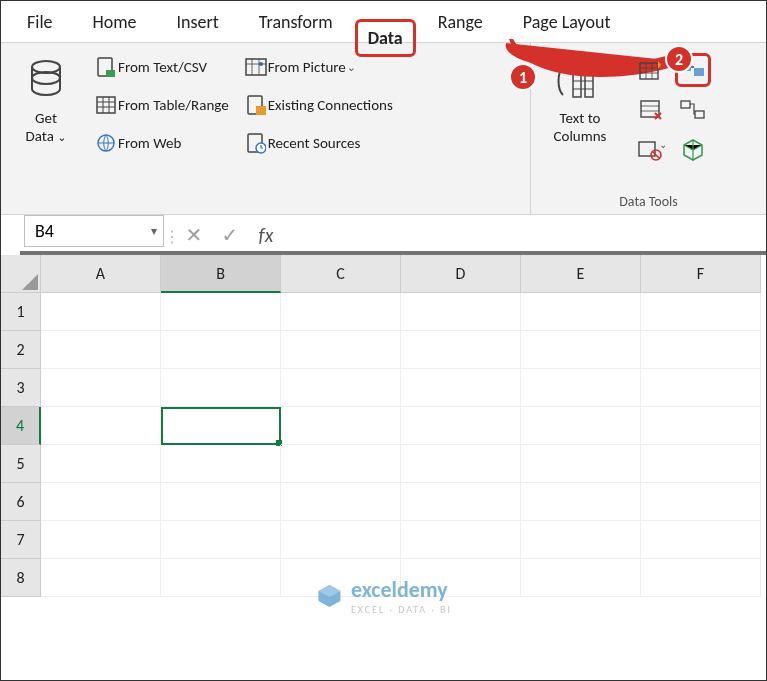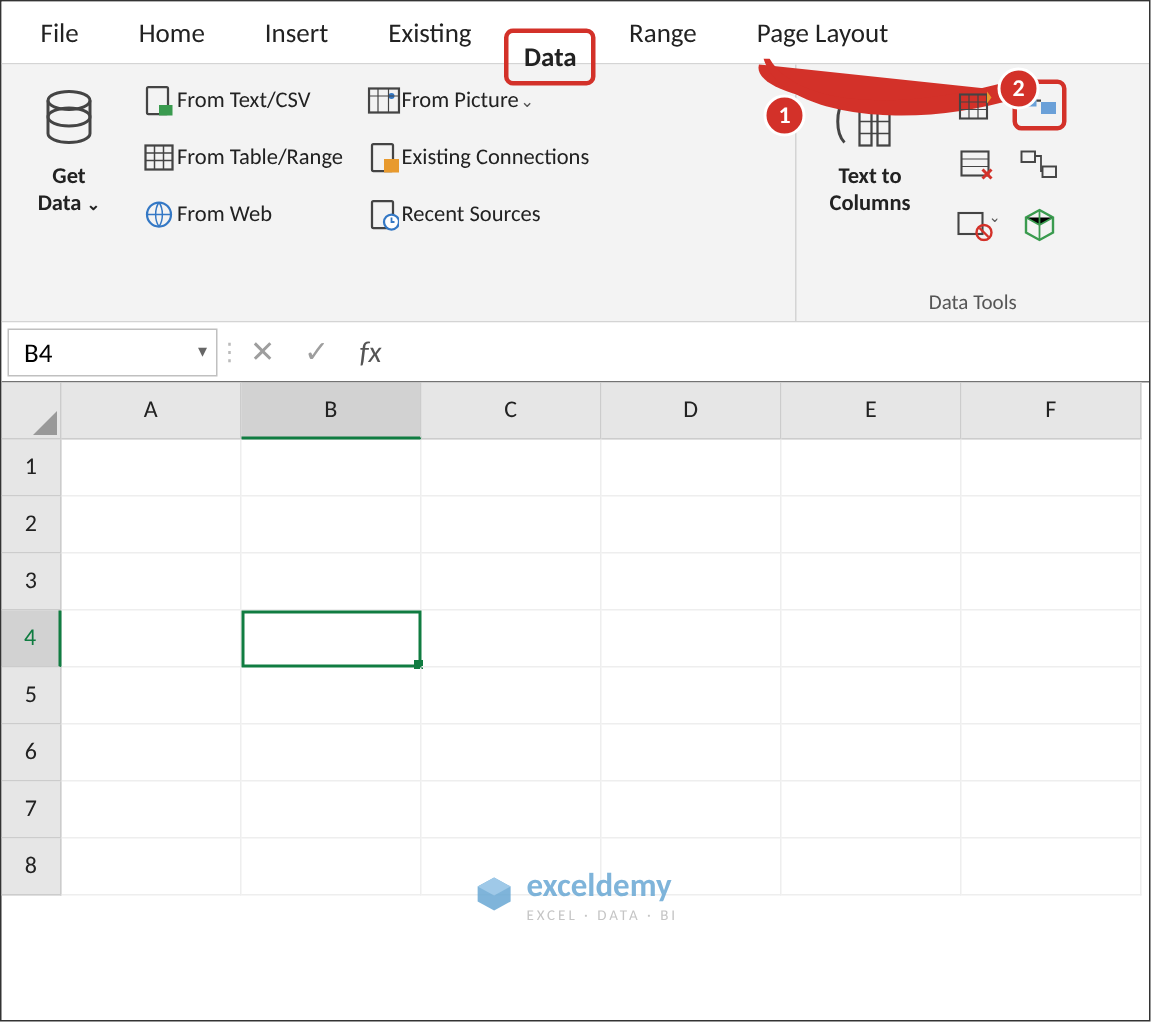--- a/index.html
+++ b/index.html
@@ -13,37 +13,37 @@
 
   
   .ribbon { background: #f3f3f3; border-bottom: 1px solid #d4d4d4; height: 172px; display: flex; }
   .ribbon-group { padding: 10px 12px 4px 12px; display: flex; flex-direction: column; border-right: 1px solid #d4d4d4; }
   .ribbon-group.no-border { border-right: none; }
   .group-body { flex: 1; display: flex; gap: 16px; }
   .group-label { text-align: center; font-size: 14px; color: #555; padding-top: 4px; }
 
   .big-btn { display: flex; flex-direction: column; align-items: center; justify-content: flex-start; width: 66px; cursor: pointer; color: #222; }
   .big-btn .icon-wrap { height: 56px; display: flex; align-items: center; justify-content: center; }
-  .big-btn .label { font-size: 15px; text-align: center; line-height: 1.2; font-weight: bold; }
+  .big-btn .label { font-size: 15px; text-align: center; line-height: 1.2; }
 
   .small-list { display: flex; flex-direction: column; gap: 10px; }
   .small-btn { display: flex; align-items: center; gap: 1px; font-size: 15px; color: #222; cursor: pointer; height: 28px; }
   .small-btn .sicon { width: 22px; height: 22px; display: inline-flex; align-items: center; justify-content: center; }
 
   .tool-grid { display: grid; grid-template-columns: repeat(2, 36px); grid-template-rows: repeat(3, 34px); gap: 6px; align-content: start; }
   .tool-icn { display: flex; align-items: center; justify-content: center; cursor: pointer; position: relative; }
   .tool-icn.highlight-border { border: 3px solid #d33129; border-radius: 6px; }
 
   
   .badge { position: absolute; width: 28px; height: 28px; background: #d33129; color: #fff; border-radius: 50%; display: flex; align-items: center; justify-content: center; font-weight: 700; font-size: 16px; border: 2px solid #fff; z-index: 10; }
   .arrow-blob { position: absolute; left: 490px; top: 38px; }
   .arrow-blob svg { display: block; }
 
   
-  .fbar { display: flex; align-items: center; height: 40px; border-bottom: 1px solid #737373; background: #fff; }
+  .fbar { display: flex; align-items: flex-end; height: 40px; border-bottom: 4px solid #737373; background: #fff; margin-left: 19px; }
   .namebox { width: 140px; height: 32px; border: 1px solid #c0c0c0; margin: 4px; display: flex; align-items: center; justify-content: space-between; padding: 0 6px 0 10px; font-size: 18px; }
   .namebox .dd { color: #666; font-size: 12px; }
   .fsep { width: 8px; height: 30px; display:flex; align-items:center; justify-content:center; color:#bbb; }
   .fbtn { width: 36px; height: 32px; display: flex; align-items: center; justify-content: center; color: #9e9e9e; font-size: 20px; cursor: pointer; }
   .finput { flex: 1; height: 32px; border: none; font-size: 17px; padding: 0 8px; outline: none; }
 
   
   .grid-wrap { display: grid; grid-template-columns: 40px repeat(6, 120px); grid-auto-rows: 38px; font-size: 16px; color: #222; }
   .corner { background: #e6e6e6; border-right: 1px solid #ccc; border-bottom: 1px solid #ccc; position:relative; }
   .corner::after { content:''; position:absolute; right:2px; bottom:2px; border:8px solid transparent; border-right-color:#999; border-bottom-color:#999; }
@@ -61,21 +61,21 @@
   .watermark .wt1 { font-size:22px; font-weight:700; color:#69a8d4; }
   .watermark .wt2 { font-size:10px; color:#bbb; letter-spacing:2px; }
 </style>
 </head>
 <body>
 
 <div class="tabs">
   <div class="tab">File</div>
   <div class="tab">Home</div>
   <div class="tab">Insert</div>
-  <div class="tab">Existing</div>
+  <div class="tab">Transform</div>
   <div class="tab active highlight-border" style="position:relative;margin-top:32px;">
     <span>Data</span>
   </div>
   <div class="tab">Range</div>
   <div class="tab">Page Layout</div>
 </div>
 
 <div class="arrow-blob">
   <svg width="210" height="50">
     <path d="M 15 4 C 10 20, 60 42, 185 22" stroke="none" fill="#d33129"></path>

